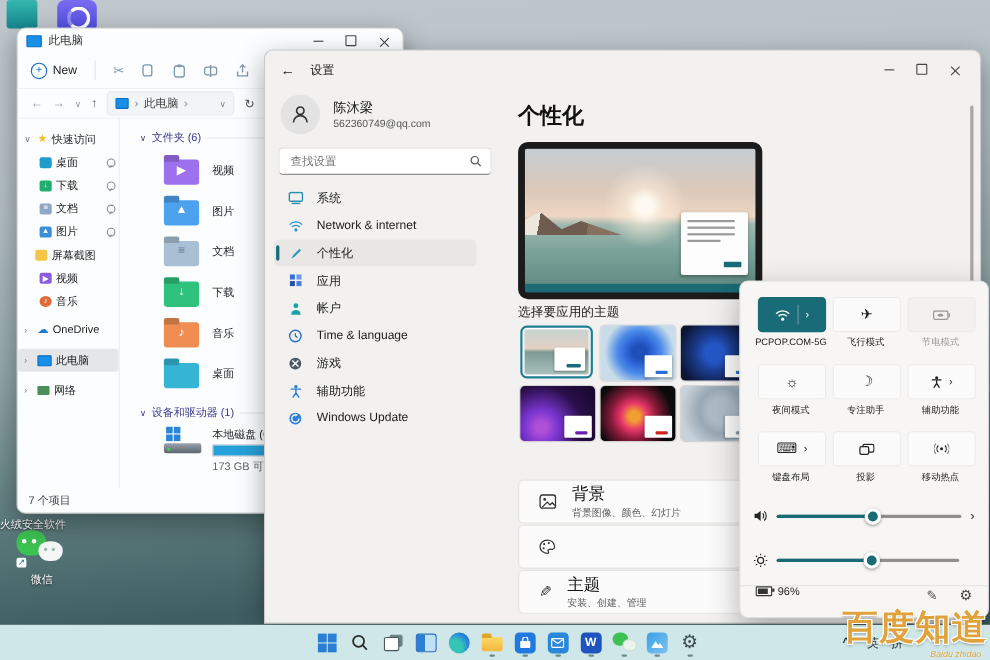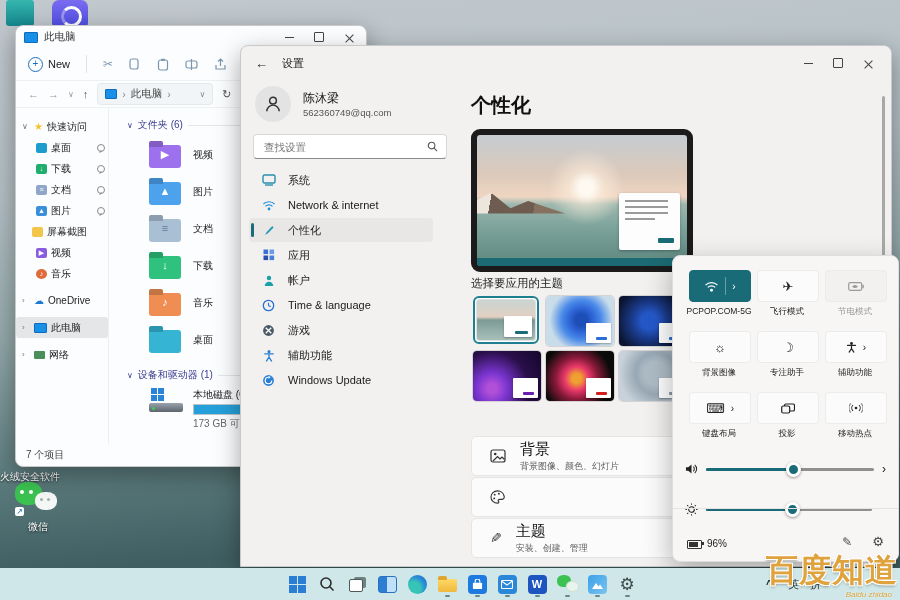--- a/index.html
+++ b/index.html
@@ -91,21 +91,21 @@
   .qtile.on{background:#196b77;border-color:#196b77;color:#fff}
   .qtile.dis{background:#f2f1f0;color:#9a9a9a}
   .qlabel{position:absolute;width:70px;text-align:center;font-size:8.5px;color:#1b1b1b}
   .qlabel.dim{color:#9a9a9a}
   .qdiv{width:1px;height:18px;background:rgba(255,255,255,.35);margin:0 6px}
   .qchev{font-size:10px;color:inherit}
   .srow{position:absolute;left:12px;right:12px;height:16px;display:flex;align-items:center;gap:8px}
   .track{position:relative;flex:1;height:3px;border-radius:2px;background:#8f8f8f}
   .track .fill{position:absolute;left:0;top:0;height:3px;border-radius:2px;background:#196b77}
   .knob{position:absolute;top:-6px;width:9px;height:9px;border-radius:50%;background:#196b77;border:3px solid #fff;box-shadow:0 1px 3px rgba(0,0,0,.4)}
-  .qfoot{position:absolute;left:0;right:0;bottom:0;height:28px;border-top:1px solid #e4e3e2;display:flex;align-items:flex-end;padding:12px 14px;font-size:10px;color:#222}
+  .qfoot{position:absolute;left:0;right:0;bottom:0;height:28px;border-top:1px solid #e4e3e2;display:flex;align-items:flex-start;padding:0 14px;font-size:10px;color:#222}
   .batt{position:relative;width:13px;height:7px;border:1px solid #333;border-radius:1px;margin-right:5px}
   .batt:after{content:"";position:absolute;right:-3px;top:1px;width:2px;height:3px;background:#333}
   .batt i{position:absolute;left:1px;top:1px;bottom:1px;width:9px;background:#333}
   
   .bar{position:absolute;left:0;right:0;bottom:0;height:32px;background:#cfe7e8;z-index:40;display:flex;align-items:center}
   .ticons{position:absolute;left:286px;display:flex;gap:8px;align-items:flex-start}
   .tk{width:22px;height:26px;display:flex;align-items:center;justify-content:center;position:relative}
   .tk .dot{position:absolute;bottom:0;left:9px;width:5px;height:2px;border-radius:2px;background:#6b8889}
   .winlogo{display:grid;grid-template-columns:8px 8px;grid-gap:1px}
   .winlogo i{display:block;height:8px;background:#2a7fd4}
@@ -579,21 +579,21 @@
     <div class="qtile" style="left:84px;top:75px">
       <span style="font-size:13px">☽</span>
     </div>
     <div class="qtile" style="left:152px;top:75px">
       <svg width="11" height="12" viewBox="0 0 14 14">
           <circle cx="7" cy="2.5" r="1.8" fill="#222"></circle>
           <path d="M2 5 H12 M7 5 V9 M7 9 L4 13.5 M7 9 L10 13.5" stroke="#222" stroke-width="1.5" fill="none" stroke-linecap="round"></path>
         </svg>
       <span class="qchev" style="margin-left:6px">›</span>
     </div>
-    <div class="qlabel" style="left:11px;top:111px">背景图像</div>
+    <div class="qlabel" style="left:11px;top:111px">夜间模式</div>
     <div class="qlabel" style="left:79px;top:111px">专注助手</div>
     <div class="qlabel" style="left:147px;top:111px">辅助功能</div>
 
     <div class="qtile" style="left:16px;top:136px">
       <span style="font-size:13px">⌨</span>
       <span class="qchev" style="margin-left:6px">›</span>
     </div>
     <div class="qtile" style="left:84px;top:136px">
       <svg width="14" height="11" viewBox="0 0 14 11">
           <rect x="3.5" y="1" width="10" height="7" rx="1.5" fill="none" stroke="#222" stroke-width="1.2"></rect>

